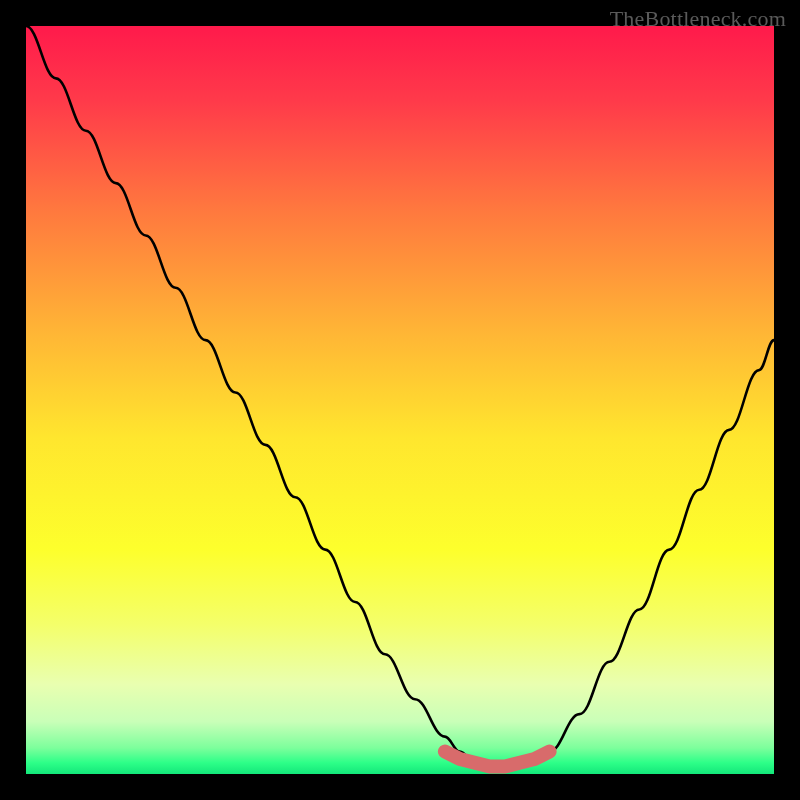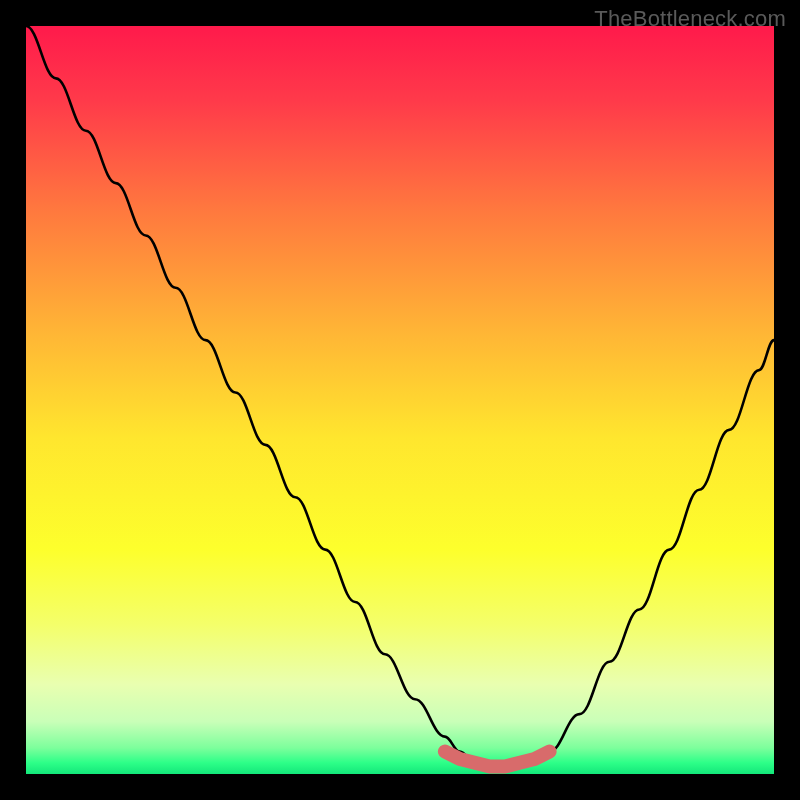--- a/index.html
+++ b/index.html
@@ -13,20 +13,21 @@
   }
   .watermark {
     position: absolute;
     top: 6px;
     right: 14px;
     color: #5a5a5a;
     font-size: 22px;
     font-weight: 500;
     letter-spacing: 0.2px;
     z-index: 10;
+    font-family: Liberation Serif, serif;
   }
   .plot-outer {
     position: absolute;
     left: 26px;
     top: 26px;
     width: 748px;
     height: 748px;
     background: #000;
   }
   svg.plot {

